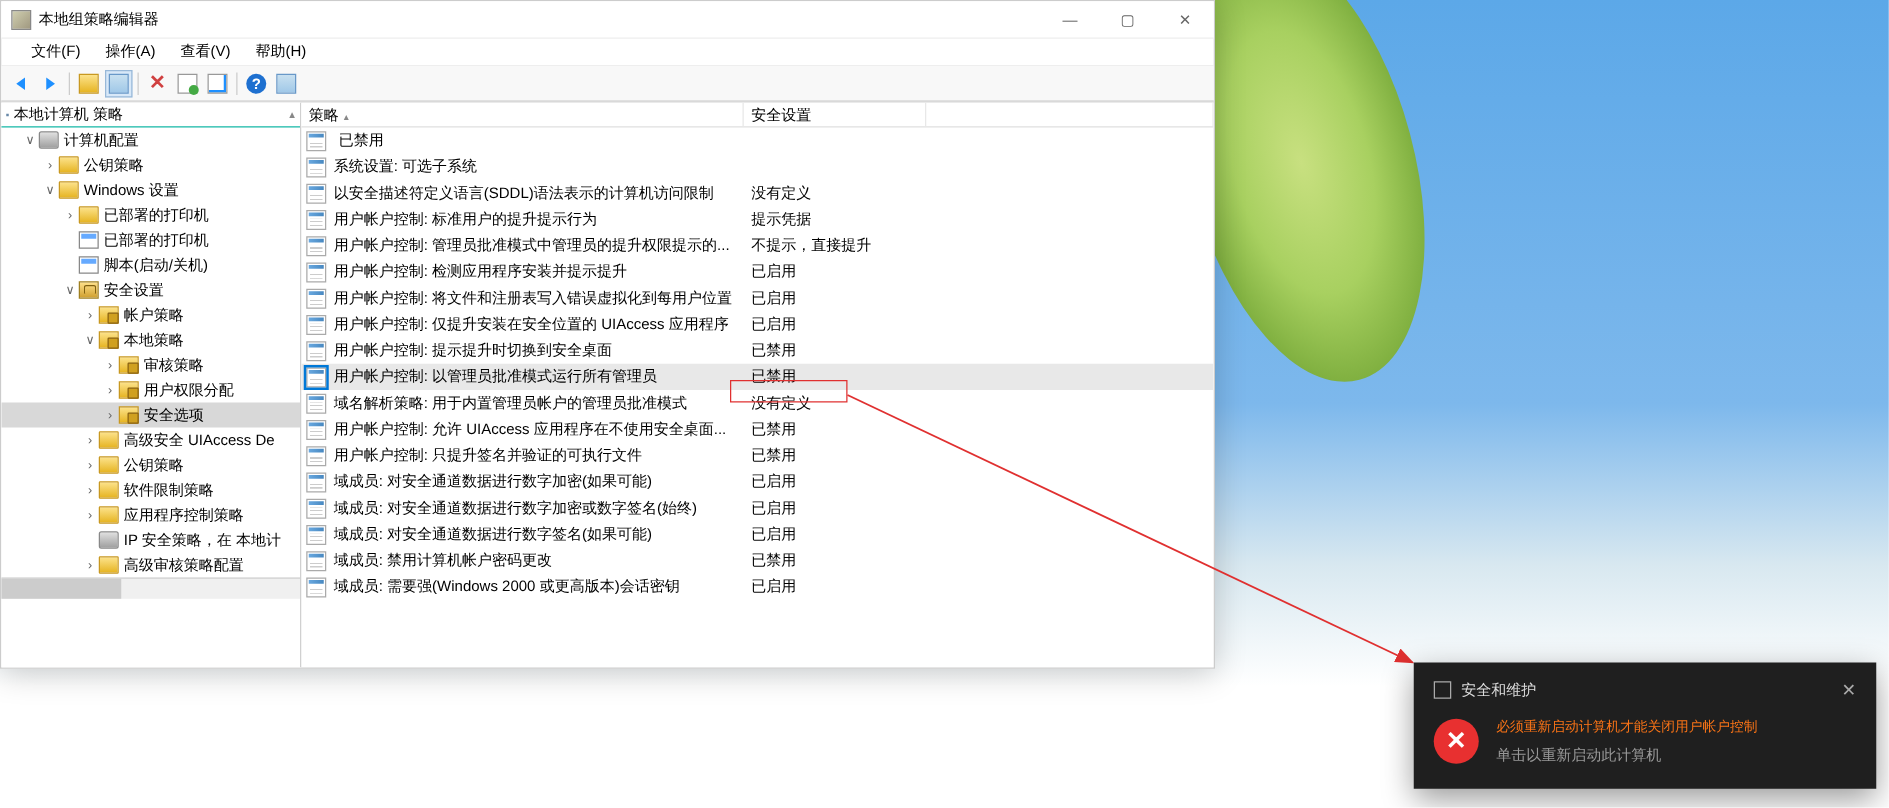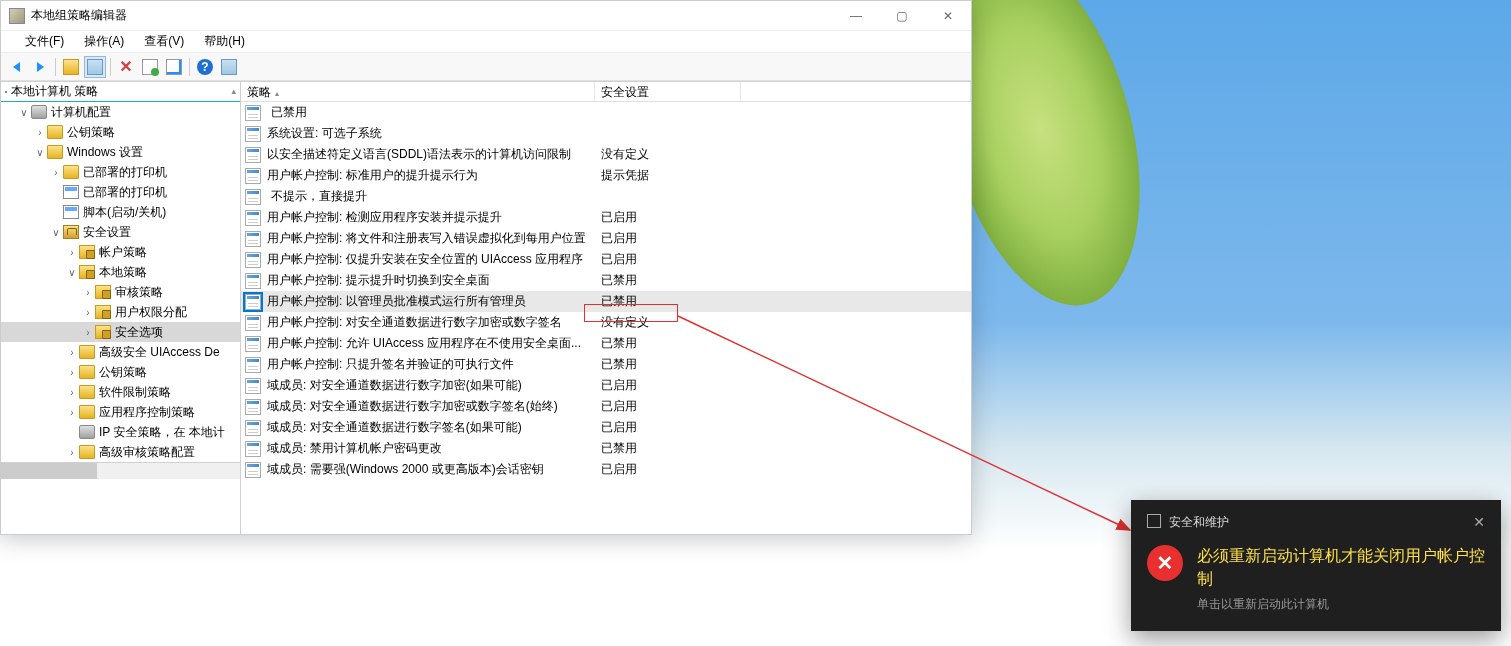--- a/index.html
+++ b/index.html
@@ -68,27 +68,27 @@
 .hl{position:absolute;border:1.5px solid #e03030;pointer-events:none;z-index:50}
 
 .scroll-h{height:17px;background:#f0f0f0;border-top:1px solid #d0d0d0;position:relative}
 .scroll-h .thumb{position:absolute;left:0;top:0;bottom:0;width:40%;background:#ccc}
 
 
 .arrow-svg{position:absolute;z-index:60;pointer-events:none}
 
 
 .notif{position:absolute;right:10px;bottom:15px;width:370px;background:#1f1f1f;color:#fff;padding:14px 16px 18px;z-index:70;box-shadow:0 8px 24px rgba(0,0,0,.4)}
-.notif-head{display:flex;align-items:flex-start;margin-bottom:14px}
+.notif-head{display:flex;align-items:center;margin-bottom:14px}
 .notif-head .flag{width:14px;height:14px;border:1px solid #aaa;margin-right:8px}
 .notif-head .txt{flex:1;color:#ddd}
 .notif-head .cls{color:#aaa;font-size:14px}
 .notif-body{display:flex;gap:14px}
 .notif-icon{width:36px;height:36px;background:#e83030;border-radius:50%;display:flex;align-items:center;justify-content:center;color:#fff;font-size:20px;font-weight:bold;flex-shrink:0}
-.notif-txt .t1{color:#fde047;font-size:16px;line-height:1.4}
+.notif-txt .t1{color:#f97316;font-size:11px;line-height:1.4}
 .notif-txt .t2{color:#999;font-size:12px;margin-top:6px}
 </style>
 </head>
 <body>
 
 <div class="desktop-bg">
   <div class="leaf"></div>
 </div>
 
 <div class="win">
@@ -263,20 +263,21 @@
             <span class="c1">以安全描述符定义语言(SDDL)语法表示的计算机访问限制</span>
             <span class="c2">没有定义</span>
           </div>
           <div class="row">
             <span class="ric"></span>
             <span class="c1">用户帐户控制: 标准用户的提升提示行为</span>
             <span class="c2">提示凭据</span>
           </div>
           <div class="row">
             <span class="ric"></span>
+            <span class="c1">用户帐户控制: 管理员批准模式中管理员的提升权限提示的...</span>
             <span class="c2">不提示，直接提升</span>
           </div>
           <div class="row">
             <span class="ric"></span>
             <span class="c1">用户帐户控制: 检测应用程序安装并提示提升</span>
             <span class="c2">已启用</span>
           </div>
           <div class="row">
             <span class="ric"></span>
             <span class="c1">用户帐户控制: 将文件和注册表写入错误虚拟化到每用户位置</span>
@@ -292,21 +293,21 @@
             <span class="c1">用户帐户控制: 提示提升时切换到安全桌面</span>
             <span class="c2">已禁用</span>
           </div>
           <div class="row sel">
             <span class="ric"></span>
             <span class="c1">用户帐户控制: 以管理员批准模式运行所有管理员</span>
             <span class="c2">已禁用</span>
           </div>
           <div class="row">
             <span class="ric"></span>
-            <span class="c1">用户帐户控制: 对安全通道数据进行数字加密或数字签名</span>
+            <span class="c1">域名解析策略: 用于内置管理员帐户的管理员批准模式</span>
             <span class="c2">没有定义</span>
           </div>
           <div class="row">
             <span class="ric"></span>
             <span class="c1">用户帐户控制: 允许 UIAccess 应用程序在不使用安全桌面...</span>
             <span class="c2">已禁用</span>
           </div>
           <div class="row">
             <span class="ric"></span>
             <span class="c1">用户帐户控制: 只提升签名并验证的可执行文件</span>

